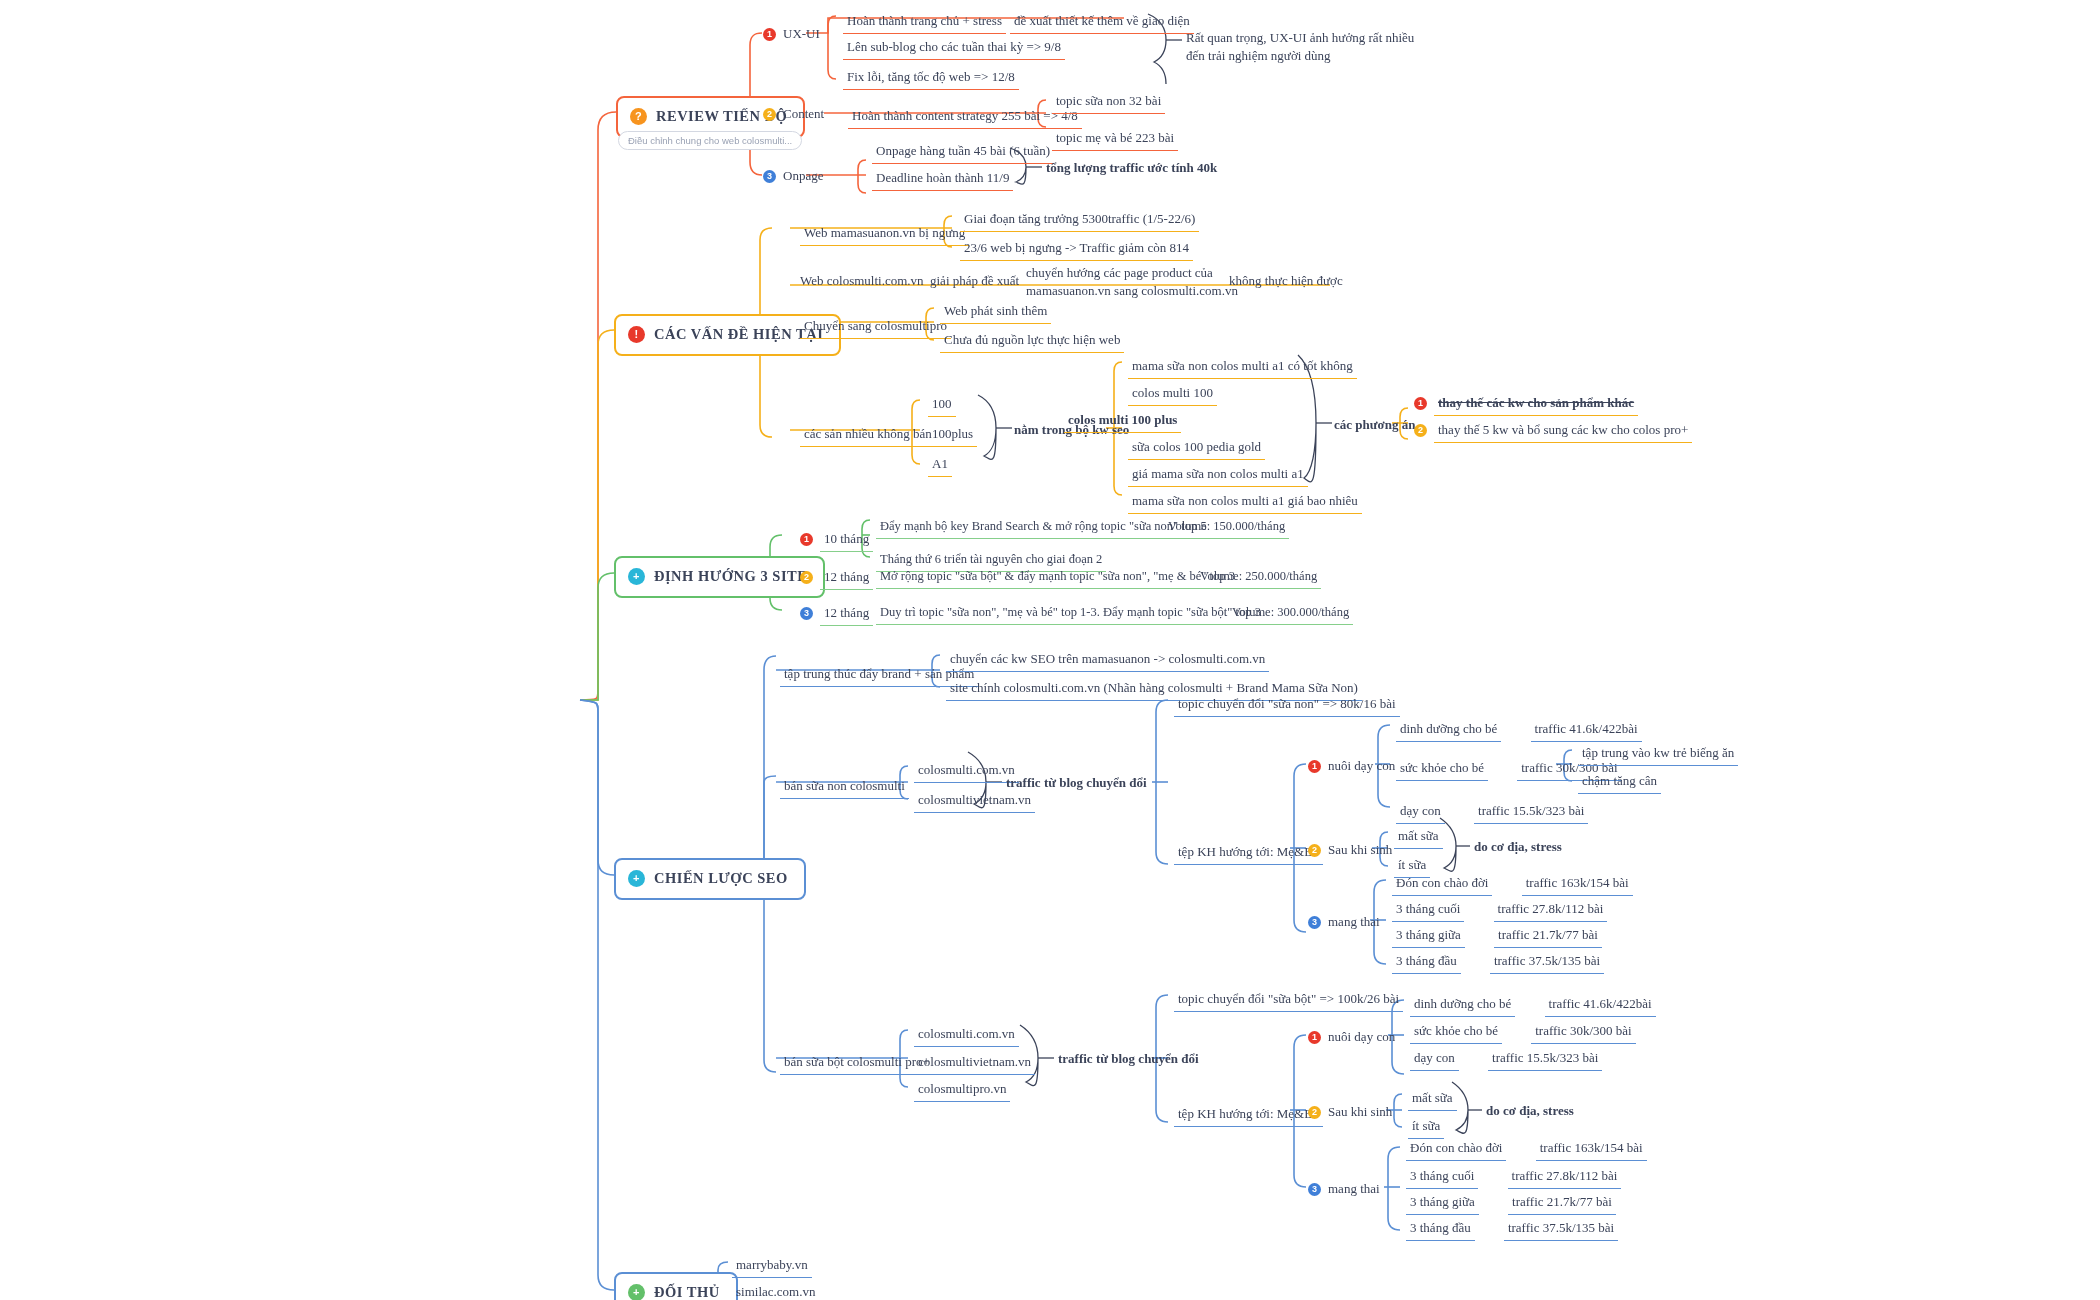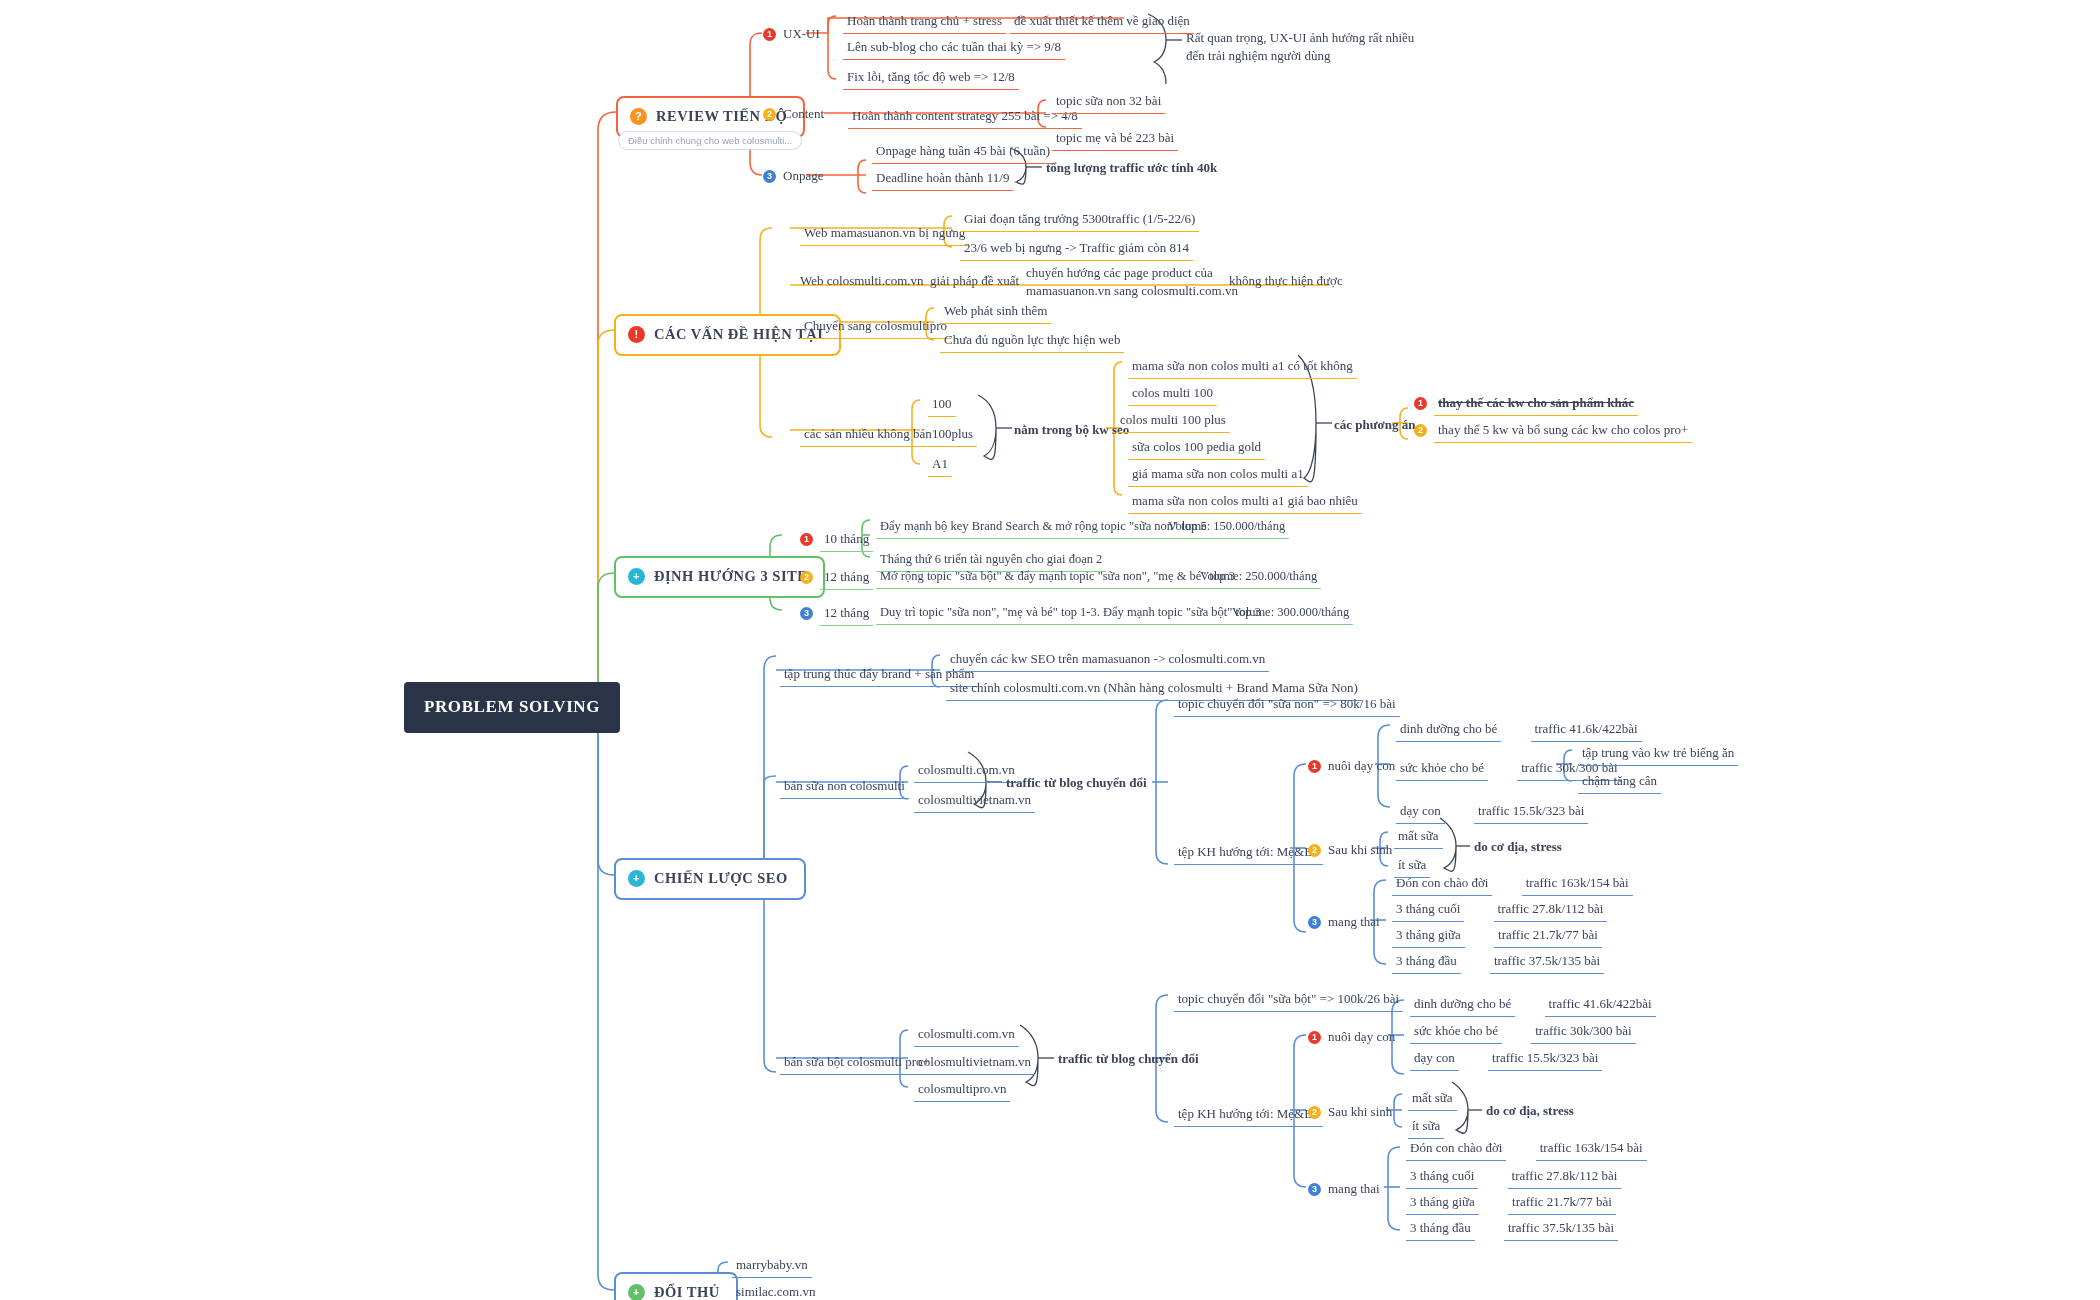--- a/index.html
+++ b/index.html
@@ -230,23 +230,20 @@
       <path d="M 1452 1082 C 1464 1090 1468 1100 1468 1110 C 1468 1120 1464 1126 1456 1130 C 1464 1134 1468 1140 1468 1110" stroke="#3b4359" stroke-width="1.3"></path>
       <path d="M 1468 1110 L 1482 1110" stroke="#3b4359" stroke-width="1.3"></path>
       <path d="M 1384 1187 L 1400 1187" stroke="#5b8fd4"></path>
       <path d="M 1400 1147 C 1392 1147 1388 1151 1388 1159 L 1388 1218 C 1388 1226 1392 1230 1400 1230" stroke="#5b8fd4"></path>
 
       <path d="M 707 1290 C 718 1290 718 1290 718 1282 L 718 1270 C 718 1264 722 1262 728 1262" stroke="#5b8fd4"></path>
       <path d="M 707 1290 C 718 1290 718 1290 718 1296 L 718 1306 C 718 1312 722 1314 728 1314" stroke="#5b8fd4"></path>
     </g>
   </svg>
 
-  <div class="node root" style="left:404px; top:682px;">
-    <span class="txt">PROBLEM SOLVING</span>
-  </div>
 
   <div class="node" style="left:616px; top:96px;">
     <div class="cat orange">
       <span class="badge">?</span>
       <span class="txt">REVIEW TIẾN ĐỘ</span>
     </div>
   </div>
   <div class="subnote" style="left:618px; top:131px;">Điều chỉnh chung cho web colosmulti...</div>
 
   <div class="node" style="left:763px; top:25px;">
@@ -352,21 +349,21 @@
   <div class="node bold" style="left:1014px; top:421px;">
     <span class="txt">nằm trong bộ kw seo</span>
   </div>
 
   <div class="node" style="left:1128px; top:355px;">
     <span class="leaf u-a txt">mama sữa non colos multi a1 có tốt không</span>
   </div>
   <div class="node" style="left:1128px; top:382px;">
     <span class="leaf u-a txt">colos multi 100</span>
   </div>
-  <div class="node" style="left:1116px; top:409px;">
+  <div class="node" style="left:1064px; top:409px;font-weight:bold;">
     <span class="leaf u-a txt">colos multi 100 plus</span>
   </div>
   <div class="node" style="left:1128px; top:436px;">
     <span class="leaf u-a txt">sữa colos 100 pedia gold</span>
   </div>
   <div class="node" style="left:1128px; top:463px;">
     <span class="leaf u-a txt">giá mama sữa non colos multi a1</span>
   </div>
   <div class="node" style="left:1128px; top:490px;">
     <span class="leaf u-a txt">mama sữa non colos multi a1 giá bao nhiêu</span>

